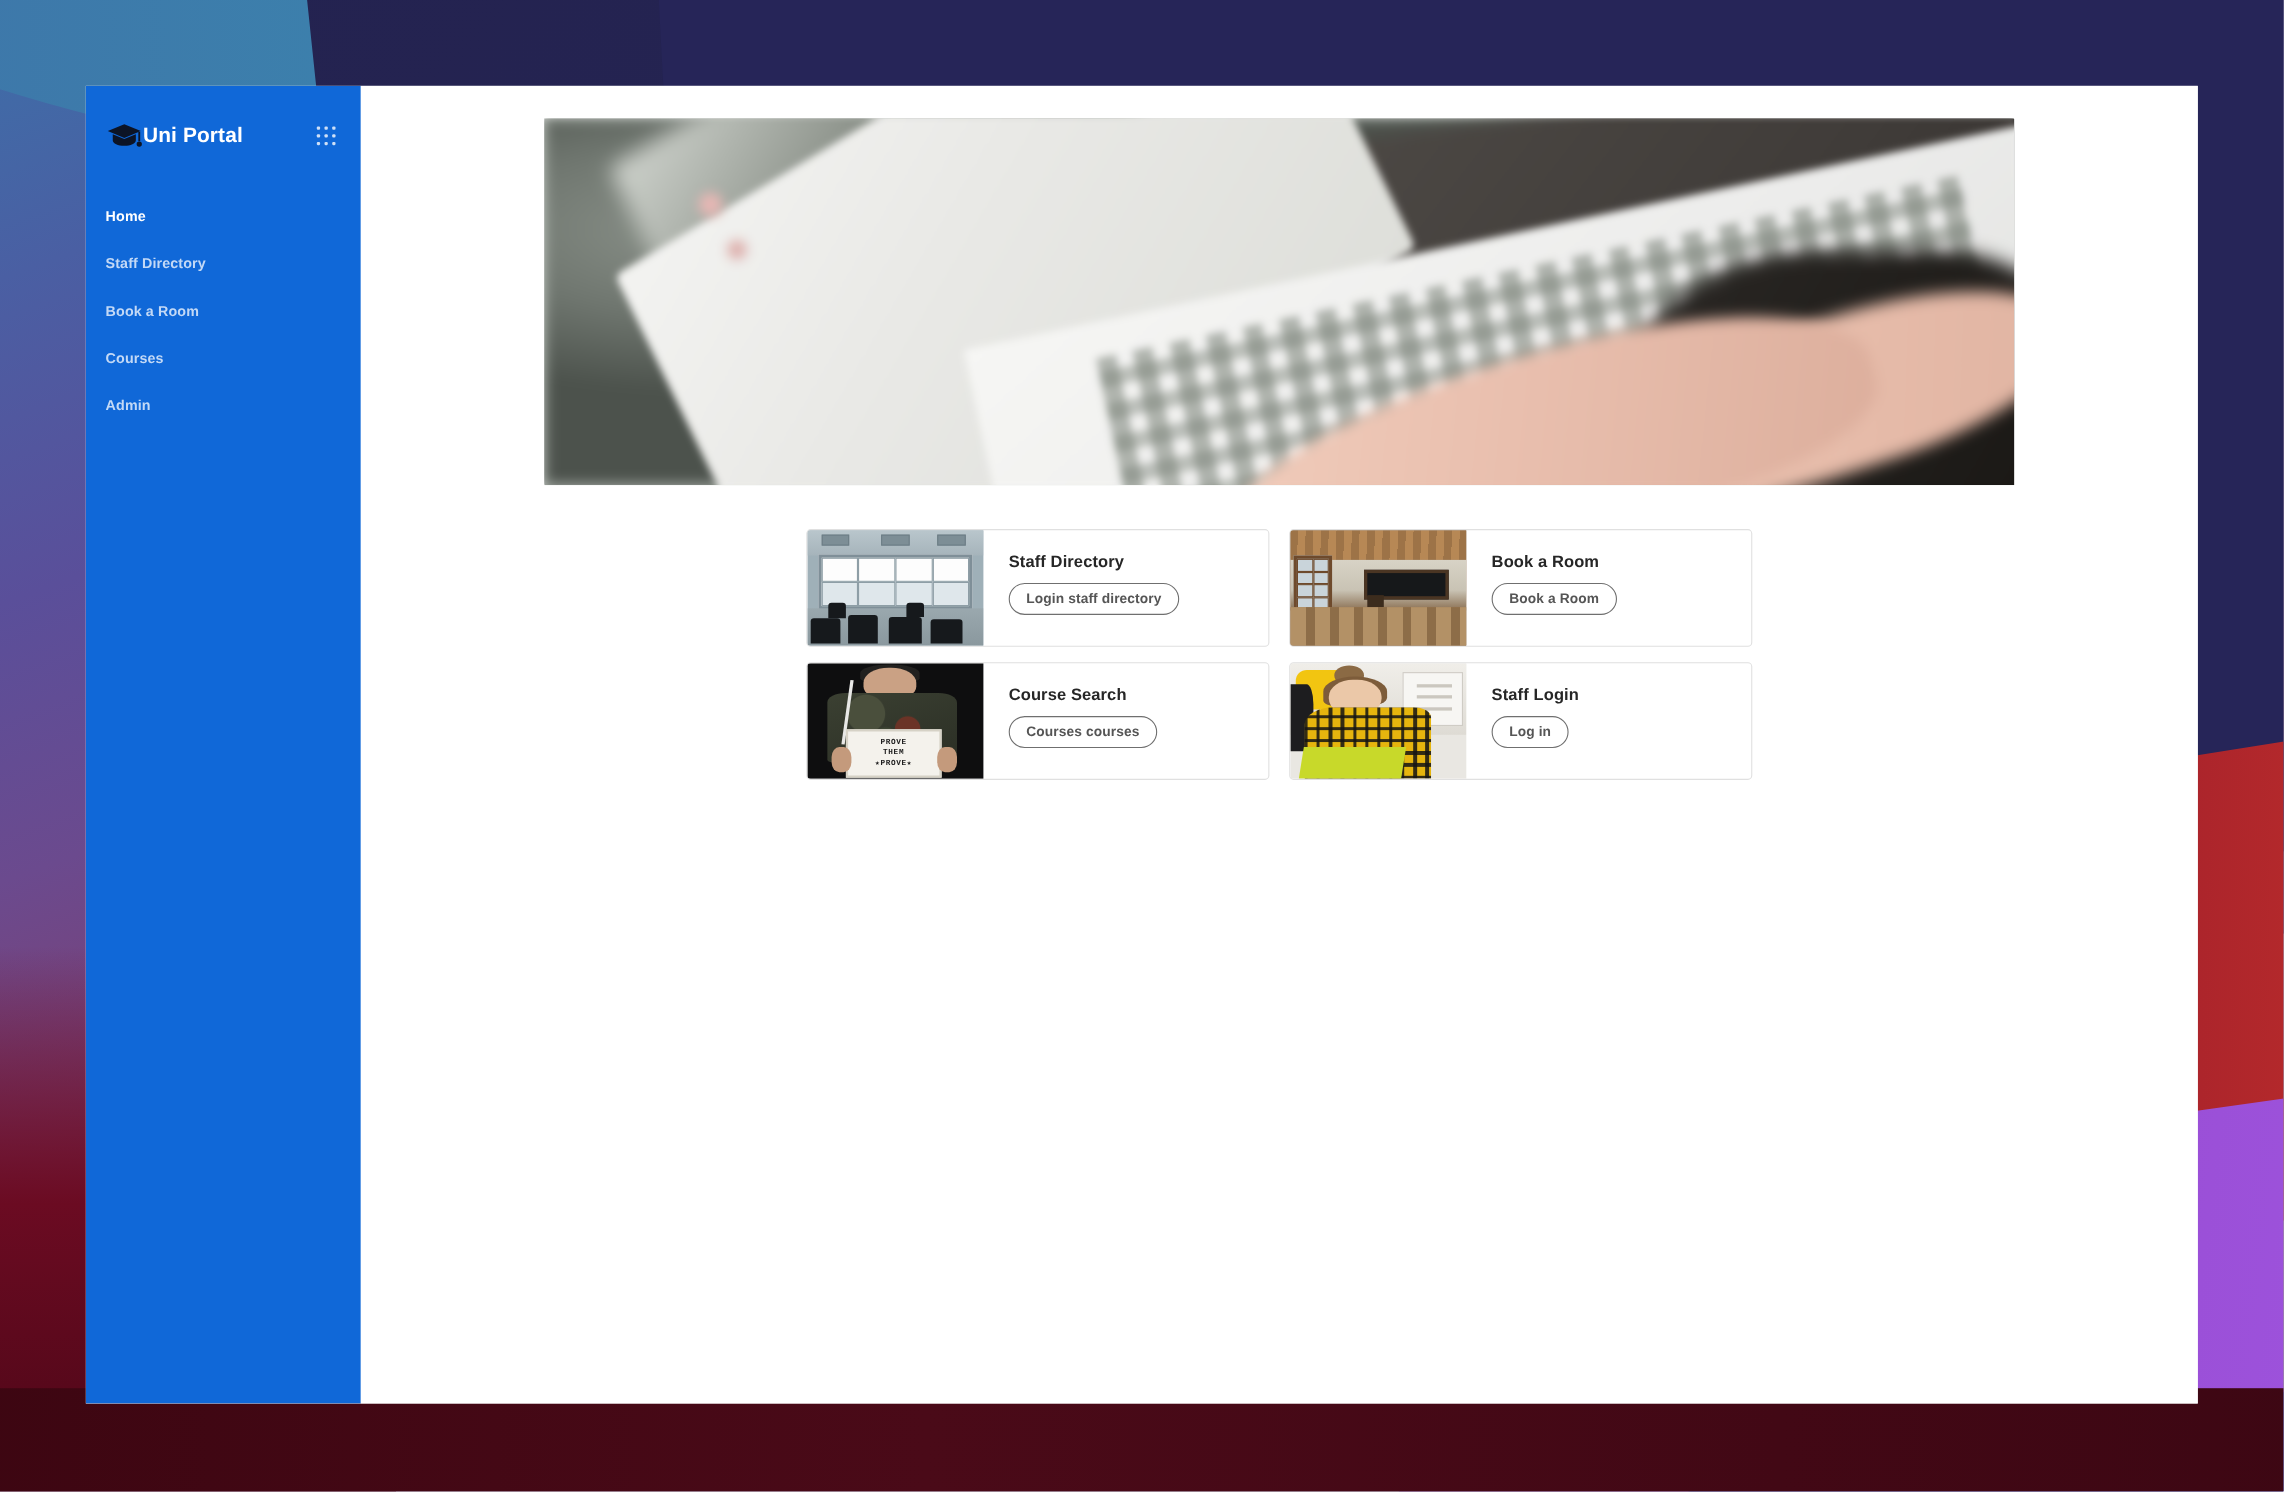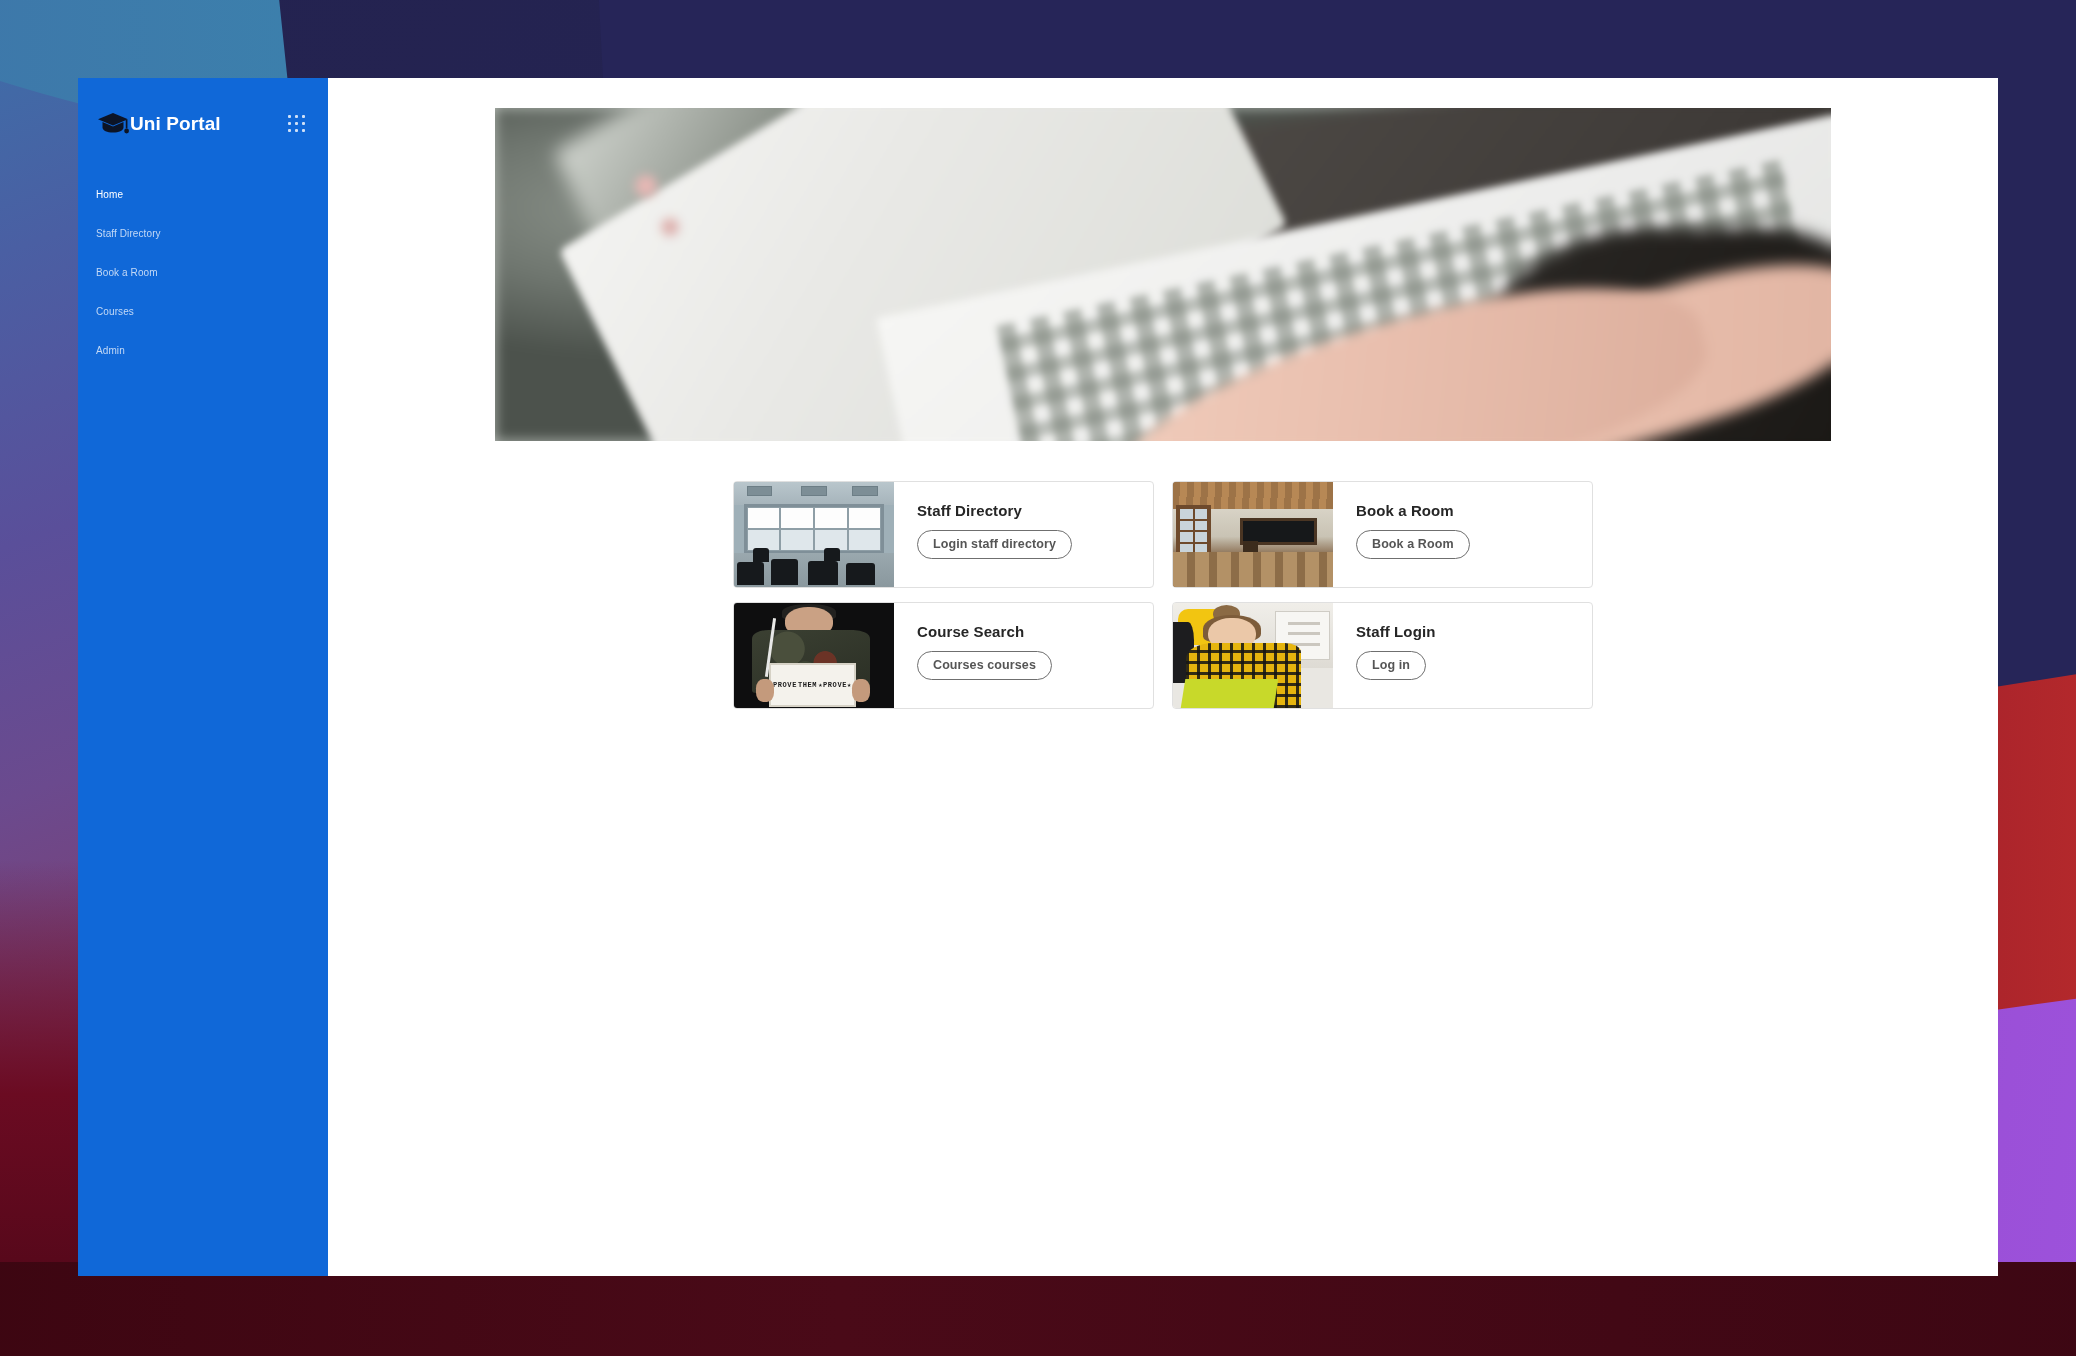--- a/index.html
+++ b/index.html
@@ -128,22 +128,22 @@
     display:grid; grid-template-columns:repeat(3,1fr);
     grid-template-rows:repeat(3,1fr);
     gap:3px;
     cursor:pointer;
   }
   .grid-icon i{ display:block; width:3px; height:3px; background:#cfe0f7; border-radius:1px; }
 
   .nav{ padding:0 0 0 18px; }
   .nav-item{
     display:block;
-    font-size:10px;
-    font-weight:normal;
+    font-size:13px;
+    font-weight:bold;
     color:#c3d9f6;
     padding:9px 0;
     margin-bottom:10px;
     text-decoration:none;
     cursor:pointer;
     letter-spacing:.1px;
   }
   .nav-item.active{ color:#ffffff; }
 
   
@@ -351,21 +351,21 @@
       linear-gradient(160deg,#3b4032 0%,#2b2f25 100%);
     border-radius:14% 14% 4% 4%;
   }
   .th-sign .cord{
     position:absolute; left:22%; top:14%; width:3px; height:56%;
     background:#e8e8e6; transform:rotate(8deg);
   }
   .th-sign .board{
     position:absolute; left:22%; bottom:1%; width:54%; height:42%;
     background:#f4f2ec; border:2px solid #d6d2c6;
-    display:flex; flex-direction:row; justify-content:center; align-items:center;
+    display:flex; flex-direction:column; justify-content:center; align-items:center;
     gap:1px; padding:2px 0;
   }
   .th-sign .board b{
     font-family:"Liberation Mono", monospace;
     font-size:7px; font-weight:bold; color:#1b1b1b; letter-spacing:.6px;
   }
   .th-sign .hand{
     position:absolute; bottom:6%; width:11%; height:22%;
     background:#c49a7c; border-radius:40%;
   }

